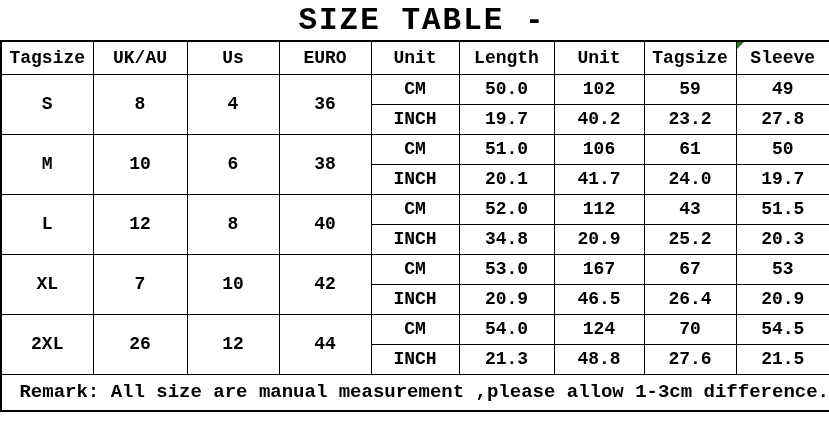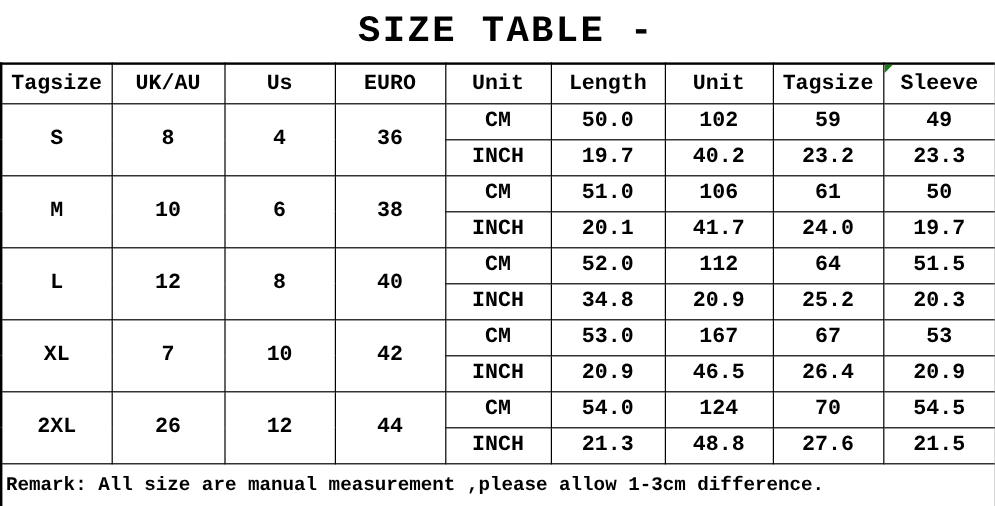--- a/index.html
+++ b/index.html
@@ -6,21 +6,21 @@
   html, body { margin: 0; padding: 0; }
   body {
     width: 829px;
     height: 422px;
     background: #ffffff;
     color: #000000;
     font-family: "Liberation Mono", "DejaVu Sans Mono", monospace;
     font-weight: 700;
   }
   .title-bar {
-    height: 52px;
+    height: 40px;
     display: flex;
     align-items: center;
     justify-content: center;
     font-size: 31px;
     letter-spacing: 2px;
     white-space: nowrap;
     padding-left: 15px;
   }
   table.size-table {
     width: 829px;
@@ -35,23 +35,23 @@
     font-size: 18px;
     font-weight: 700;
     padding: 0;
     overflow: hidden;
     white-space: nowrap;
   }
   tr.header-row { height: 33px; }
   tr.data-row { height: 30px; }
   tr.remark-row { height: 37px; }
   td.remark-cell {
-    text-align: left;
+    text-align: right;
     padding-left: 3px;
-    font-size: 16px;
+    font-size: 19px;
     margin-top: 31px;
   }
   th.sleeve-th { position: relative; }
   .flag {
     position: absolute;
     top: 0;
     left: 0;
     width: 0;
     height: 0;
     border-top: 7px solid #1c7a1c;
@@ -101,21 +101,21 @@
     <td>50.0</td>
     <td>102</td>
     <td>59</td>
     <td>49</td>
   </tr>
   <tr class="data-row">
     <td>INCH</td>
     <td>19.7</td>
     <td>40.2</td>
     <td>23.2</td>
-    <td>23.3</td>
+    <td>27.8</td>
   </tr>
 
   <tr class="data-row">
     <td rowspan="2">M</td>
     <td rowspan="2">10</td>
     <td rowspan="2">6</td>
     <td rowspan="2">38</td>
     <td>CM</td>
     <td>51.0</td>
     <td>106</td>
@@ -131,21 +131,21 @@
   </tr>
 
   <tr class="data-row">
     <td rowspan="2">L</td>
     <td rowspan="2">12</td>
     <td rowspan="2">8</td>
     <td rowspan="2">40</td>
     <td>CM</td>
     <td>52.0</td>
     <td>112</td>
-    <td>64</td>
+    <td>43</td>
     <td>51.5</td>
   </tr>
   <tr class="data-row">
     <td>INCH</td>
     <td>34.8</td>
     <td>20.9</td>
     <td>25.2</td>
     <td>20.3</td>
   </tr>
 

